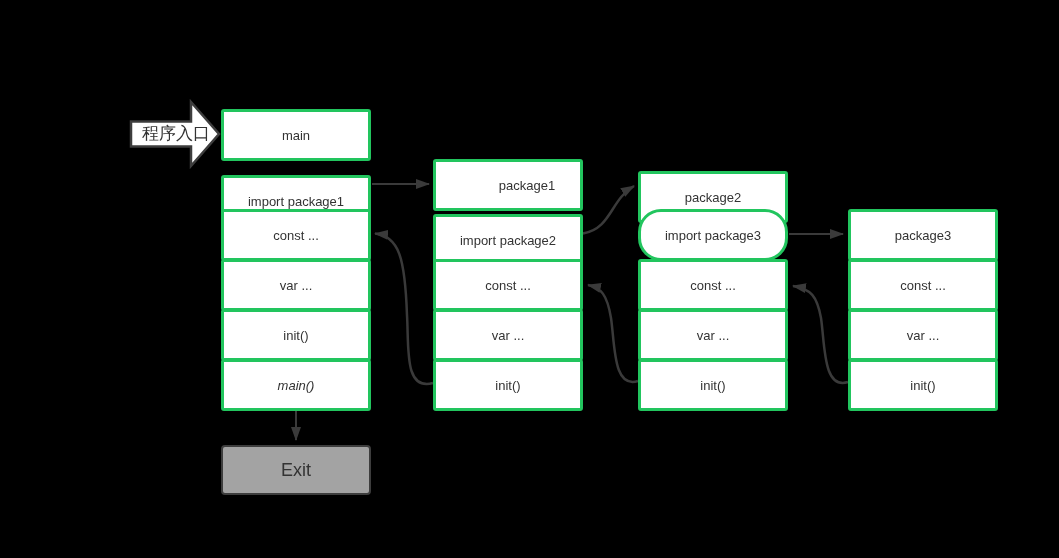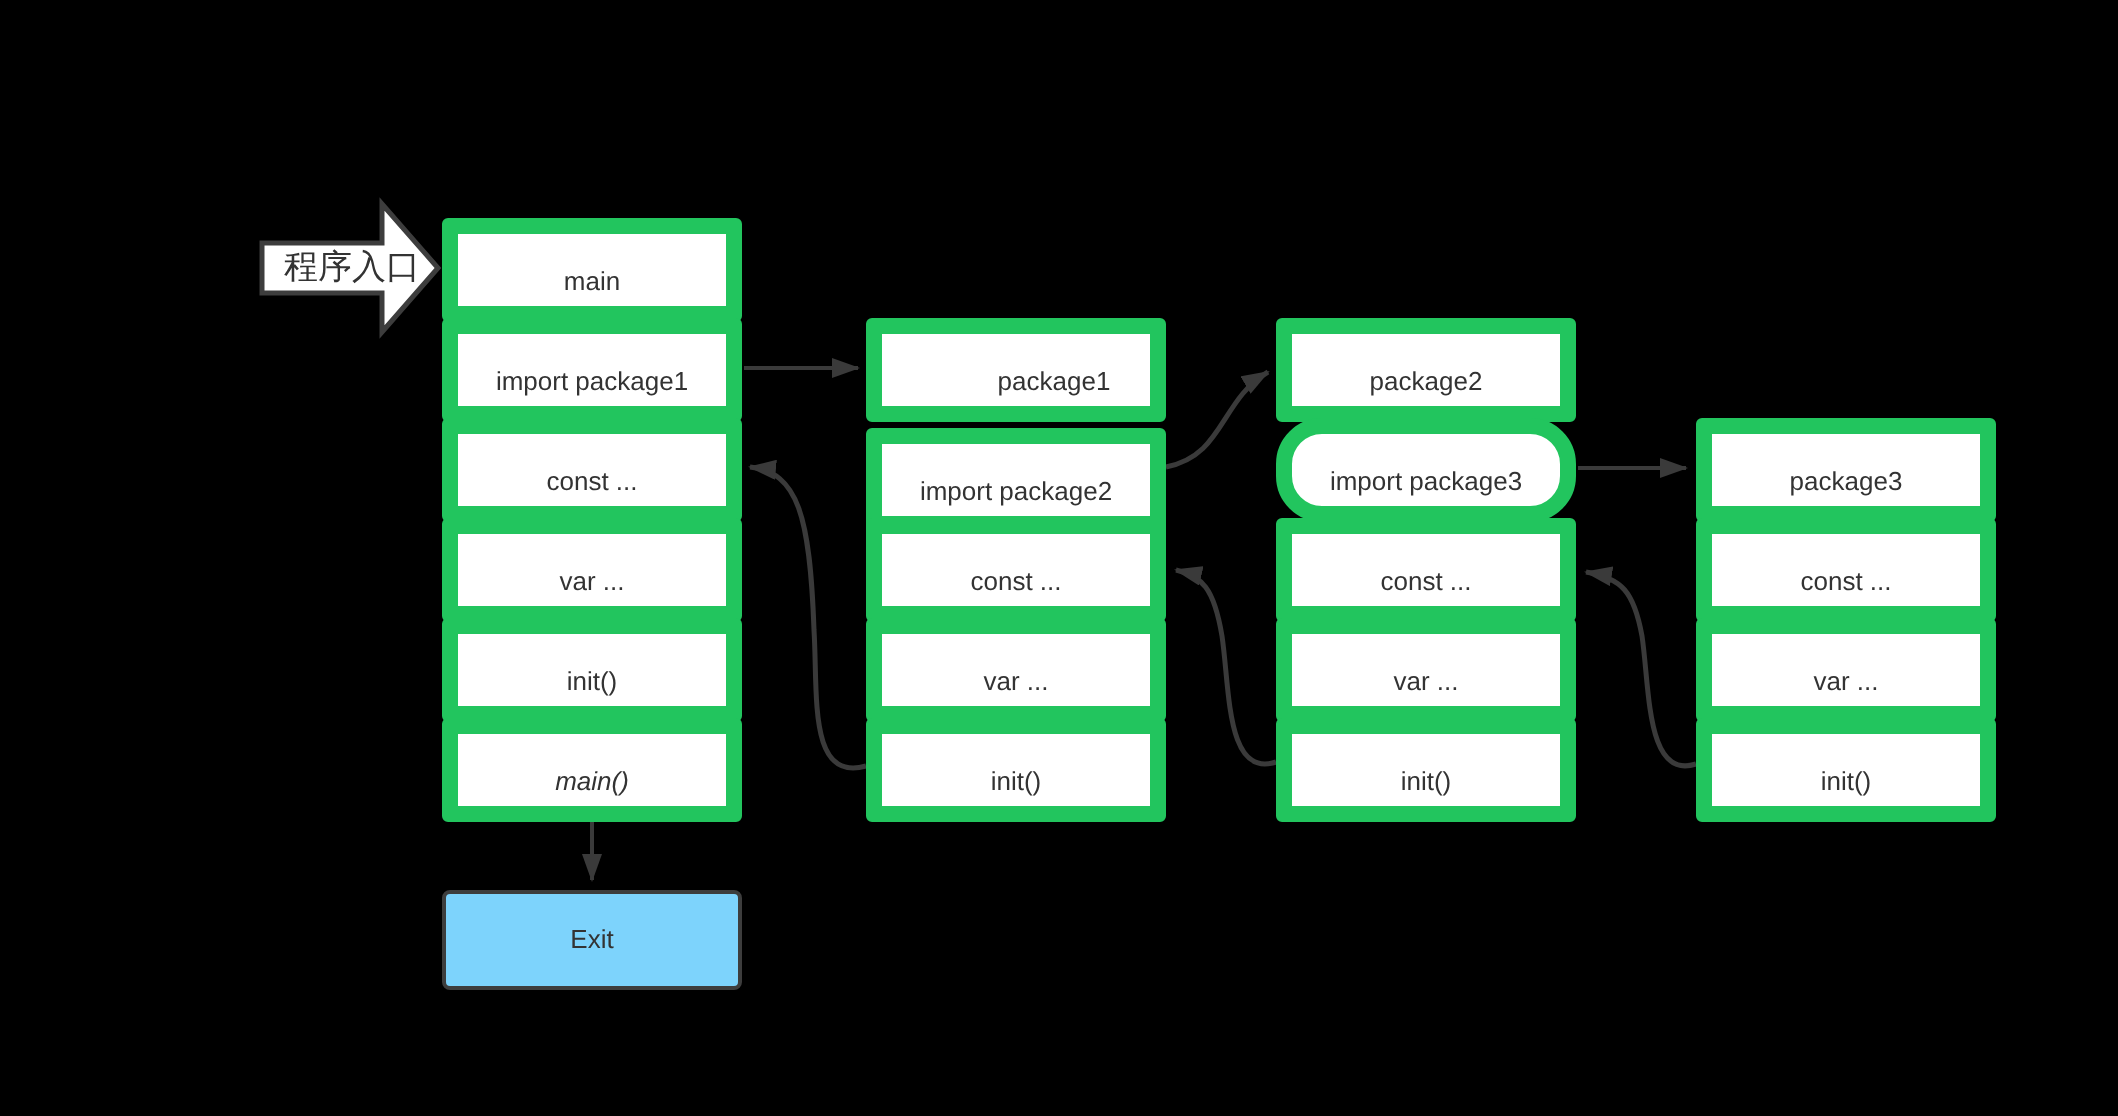--- a/index.html
+++ b/index.html
@@ -11,33 +11,33 @@
     overflow:hidden;
   }
   .arrow-layer{
     position:absolute;left:0;top:0;width:1059px;height:558px;z-index:1;
   }
   .col{position:absolute;width:150px;z-index:2;}
   .cell{
     position:absolute;left:0;width:150px;height:52px;
     box-sizing:border-box;
     background:#ffffff;
-    border:8px solid #22c55e;
+    border:3px solid #22c55e;
     border-radius:3px;
     color:#333333;
     font-size:13px;
     line-height:48px;
     text-align:center;
     white-space:nowrap;
   }
   .exit-box{
     position:absolute;left:221px;top:445px;width:150px;height:50px;
     box-sizing:border-box;
-    background:#7dd3fc;border:2px solid #3d3d3d;border-radius:4px;
-    color:#333333;font-size:13px;line-height:46px;text-align:center;
+    background:#a3a3a3;border:2px solid #3d3d3d;border-radius:4px;
+    color:#333333;font-size:18px;line-height:46px;text-align:center;
     z-index:2;
   }
   .entry-label{
     position:absolute;left:133px;top:121px;width:86px;height:25px;
     color:#333333;font-size:17px;line-height:25px;text-align:center;
     z-index:3;white-space:nowrap;
   }
 </style>
 </head>
 <body>
@@ -65,37 +65,37 @@
 
     <path d="M848,382 C823,390 825,345 821,318 C817,296 811,289 793,286" fill="none" stroke="#3a3a3a" stroke-width="2.5" marker-end="url(#ah)"></path>
 
     <path d="M296,411 L296,440" fill="none" stroke="#3a3a3a" stroke-width="2" marker-end="url(#ah)"></path>
   </svg>
 
   <div class="entry-label">程序入口</div>
 
   <div class="col" style="left:221px;top:109px;">
     <div class="cell" style="top:0px;">main</div>
-    <div class="cell" style="top:50px;">import package1</div>
+    <div class="cell" style="top:66px;">import package1</div>
     <div class="cell" style="top:100px;">const ...</div>
     <div class="cell" style="top:150px;">var ...</div>
     <div class="cell" style="top:200px;">init()</div>
     <div class="cell" style="top:250px;font-style:italic;">main()</div>
   </div>
 
   <div class="col" style="left:433px;top:159px;">
     <div class="cell" style="top:0px;padding-left:38px;">package1</div>
     <div class="cell" style="top:55px;">import package2</div>
     <div class="cell" style="top:100px;">const ...</div>
     <div class="cell" style="top:150px;">var ...</div>
     <div class="cell" style="top:200px;">init()</div>
   </div>
 
   <div class="col" style="left:638px;top:159px;">
-    <div class="cell" style="top:0px;">package2</div>
+    <div class="cell" style="top:12px;">package2</div>
     <div class="cell" style="top:50px;border-radius:23px;">import package3</div>
     <div class="cell" style="top:100px;">const ...</div>
     <div class="cell" style="top:150px;">var ...</div>
     <div class="cell" style="top:200px;">init()</div>
   </div>
 
   <div class="col" style="left:848px;top:209px;">
     <div class="cell" style="top:0px;">package3</div>
     <div class="cell" style="top:50px;">const ...</div>
     <div class="cell" style="top:100px;">var ...</div>

